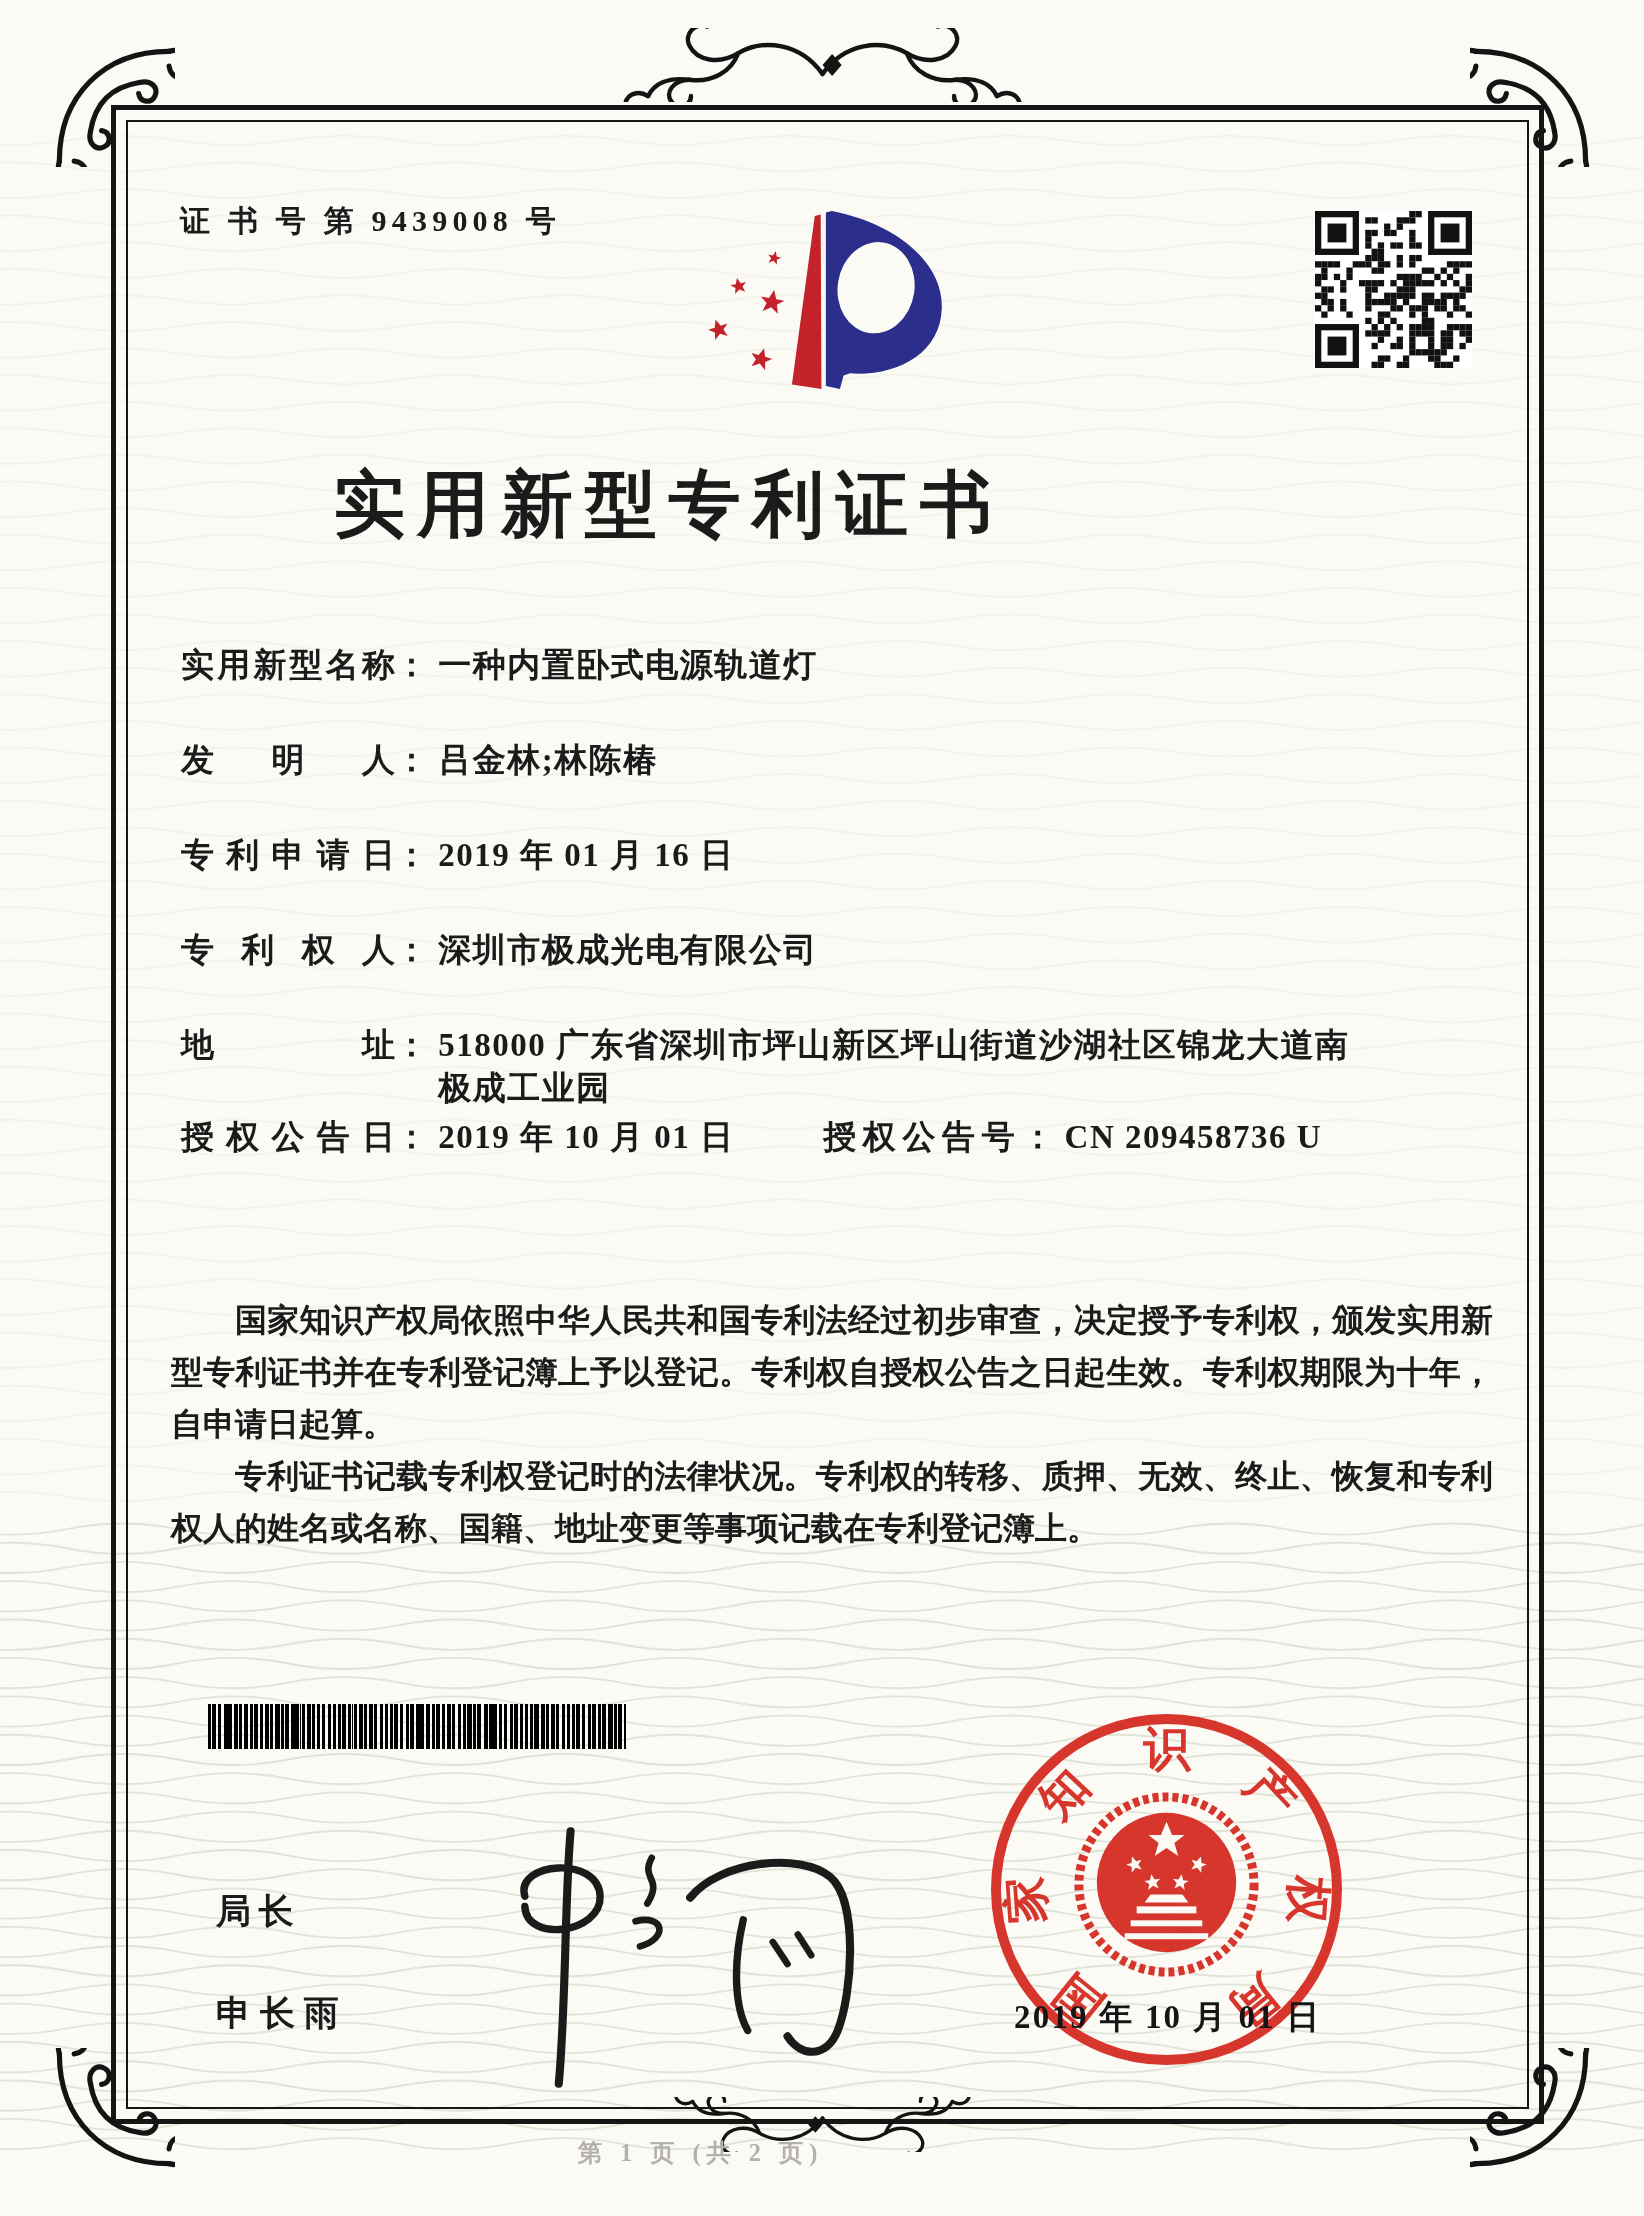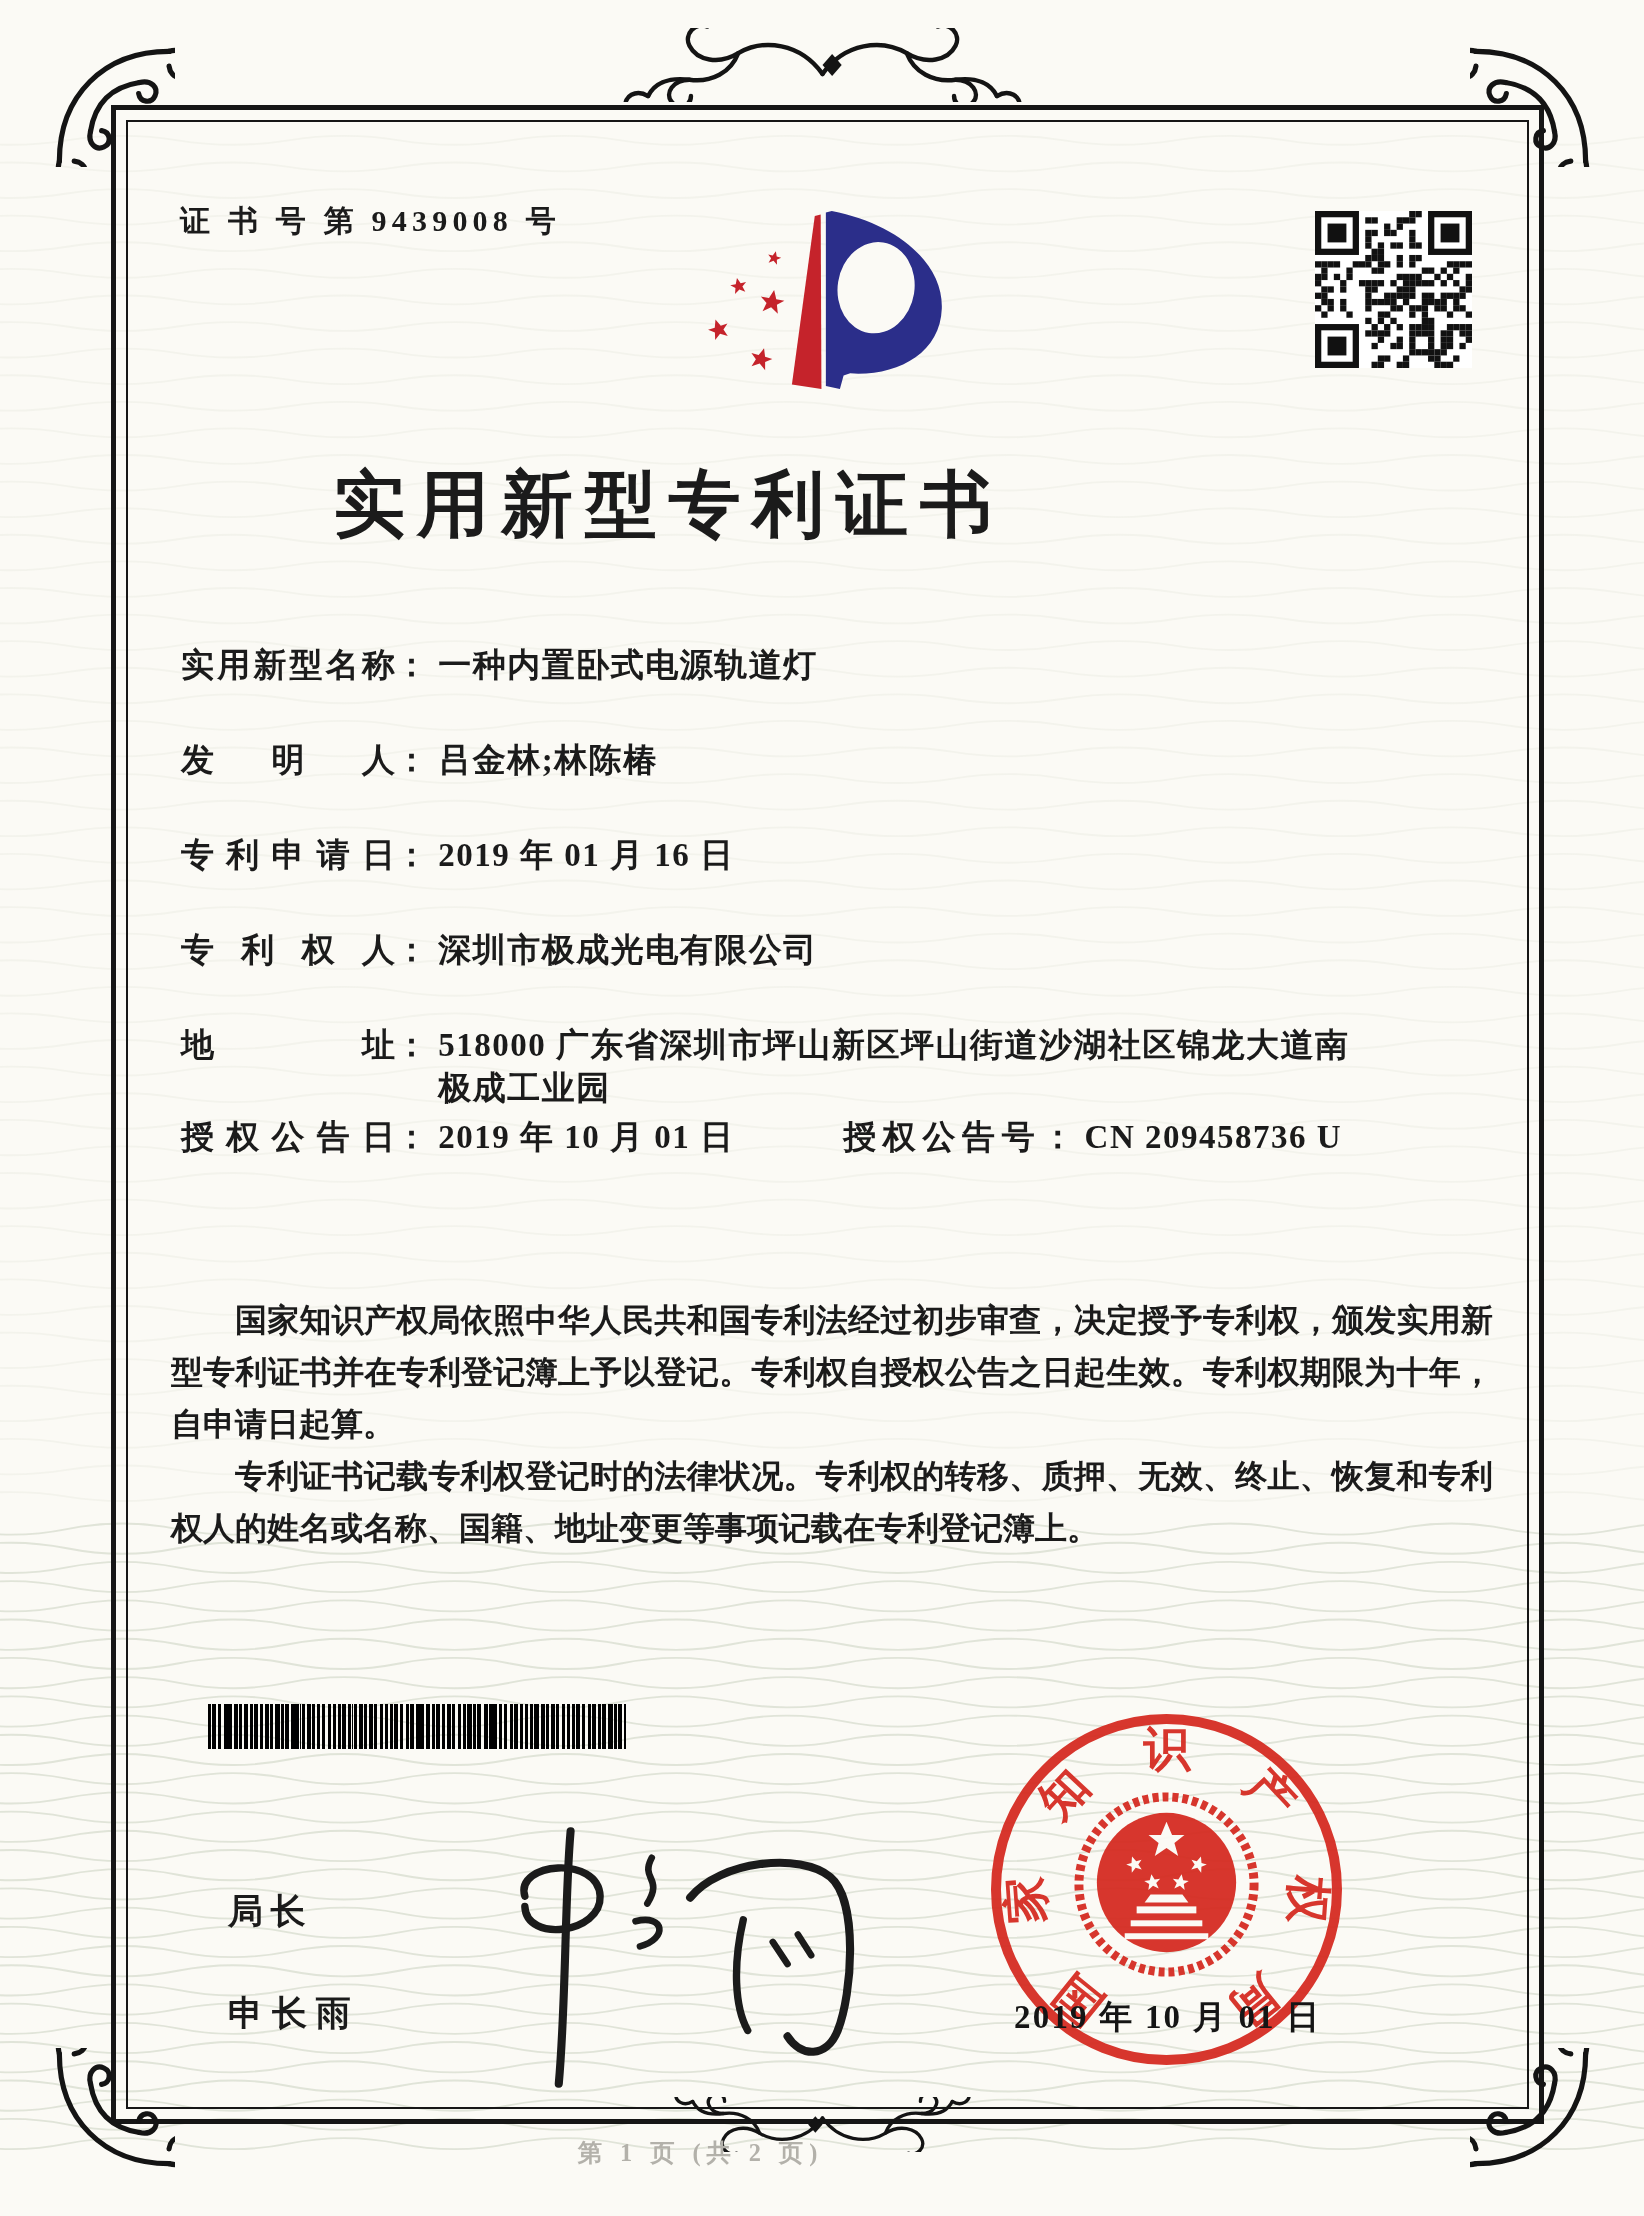--- a/index.html
+++ b/index.html
@@ -43,21 +43,21 @@
             font-size:32px;font-weight:600;line-height:52px;text-align:justify;}
   .bodytext p{margin:0;text-indent:2em;}
   
   .barcode{position:absolute;left:208px;top:1704px;width:418px;height:45px;
     background:
       repeating-linear-gradient(90deg,#000 0 3px,rgba(0,0,0,0) 3px 5.2px),
       repeating-linear-gradient(90deg,#000 0 1.5px,rgba(0,0,0,0) 1.5px 9.6px),
       repeating-linear-gradient(90deg,rgba(0,0,0,0) 0 3.7px,#000 3.7px 5.2px,rgba(0,0,0,0) 5.2px 14px),
       repeating-linear-gradient(90deg,rgba(0,0,0,0) 0 6.6px,#000 6.6px 7.4px,rgba(0,0,0,0) 7.4px 21.4px);
   }
-  .commissioner{position:absolute;left:228px;top:1888px;font-size:35px;font-weight:600;letter-spacing:7.4px;}
+  .commissioner{position:absolute;left:216px;top:1888px;font-size:35px;font-weight:600;letter-spacing:7.4px;}
   .commissioner .name{margin-top:55px;letter-spacing:8.9px;}
   .signature{position:absolute;left:454px;top:1809px;width:428px;height:288px;}
   .seal{position:absolute;left:991px;top:1714px;width:352px;height:352px;opacity:.93;}
   .seal-ring{position:absolute;left:0;top:0;width:331px;height:331px;border:10.3px solid #d5281e;border-radius:50%;}
   .seal-emblem{position:absolute;left:76px;top:71px;width:199px;height:199px;}
   .seal-text span{position:absolute;left:50%;top:50%;font-size:47px;font-weight:700;color:#d5281e;}
   .seal-text span:nth-child(1){transform:translate(-50%,-50%) rotate(-141deg) translateY(-141px);}
   .seal-text span:nth-child(2){transform:translate(-50%,-50%) rotate(-94deg)  translateY(-141px);}
   .seal-text span:nth-child(3){transform:translate(-50%,-50%) rotate(-47deg)  translateY(-141px);}
   .seal-text span:nth-child(4){transform:translate(-50%,-50%) rotate(0deg)    translateY(-141px);}
@@ -450,21 +450,21 @@
       <span class="flabel">专利权人</span><span class="fcolon">：</span><span class="fvalue">深圳市极成光电有限公司</span>
     </div>
     <div class="frow addr">
       <span class="flabel">地址</span><span class="fcolon">：</span><span class="fvalue addrv">518000 广东省深圳市坪山新区坪山街道沙湖社区锦龙大道南极成工业园</span>
     </div>
     <div class="grant-row">
       <span class="grant-g1">
         <span class="flabel">授权公告日</span><span class="fcolon">：</span><span class="fvalue">2019 年 10 月 01 日</span>
       </span>
       <span>
-        <span class="flabel" style="width:auto;letter-spacing:6.6px;margin-left:20px;">授权公告号</span><span class="fcolon">：</span><span class="fvalue">CN 209458736 U</span>
+        <span class="flabel" style="width:auto;letter-spacing:6.6px;">授权公告号</span><span class="fcolon">：</span><span class="fvalue">CN 209458736 U</span>
       </span>
     </div>
   </div>
 
   <div class="bodytext">
     <p>国家知识产权局依照中华人民共和国专利法经过初步审查，决定授予专利权，颁发实用新型专利证书并在专利登记簿上予以登记。专利权自授权公告之日起生效。专利权期限为十年，自申请日起算。</p>
     <p>专利证书记载专利权登记时的法律状况。专利权的转移、质押、无效、终止、恢复和专利权人的姓名或名称、国籍、地址变更等事项记载在专利登记簿上。</p>
   </div>
 
   <div class="barcode"></div>

